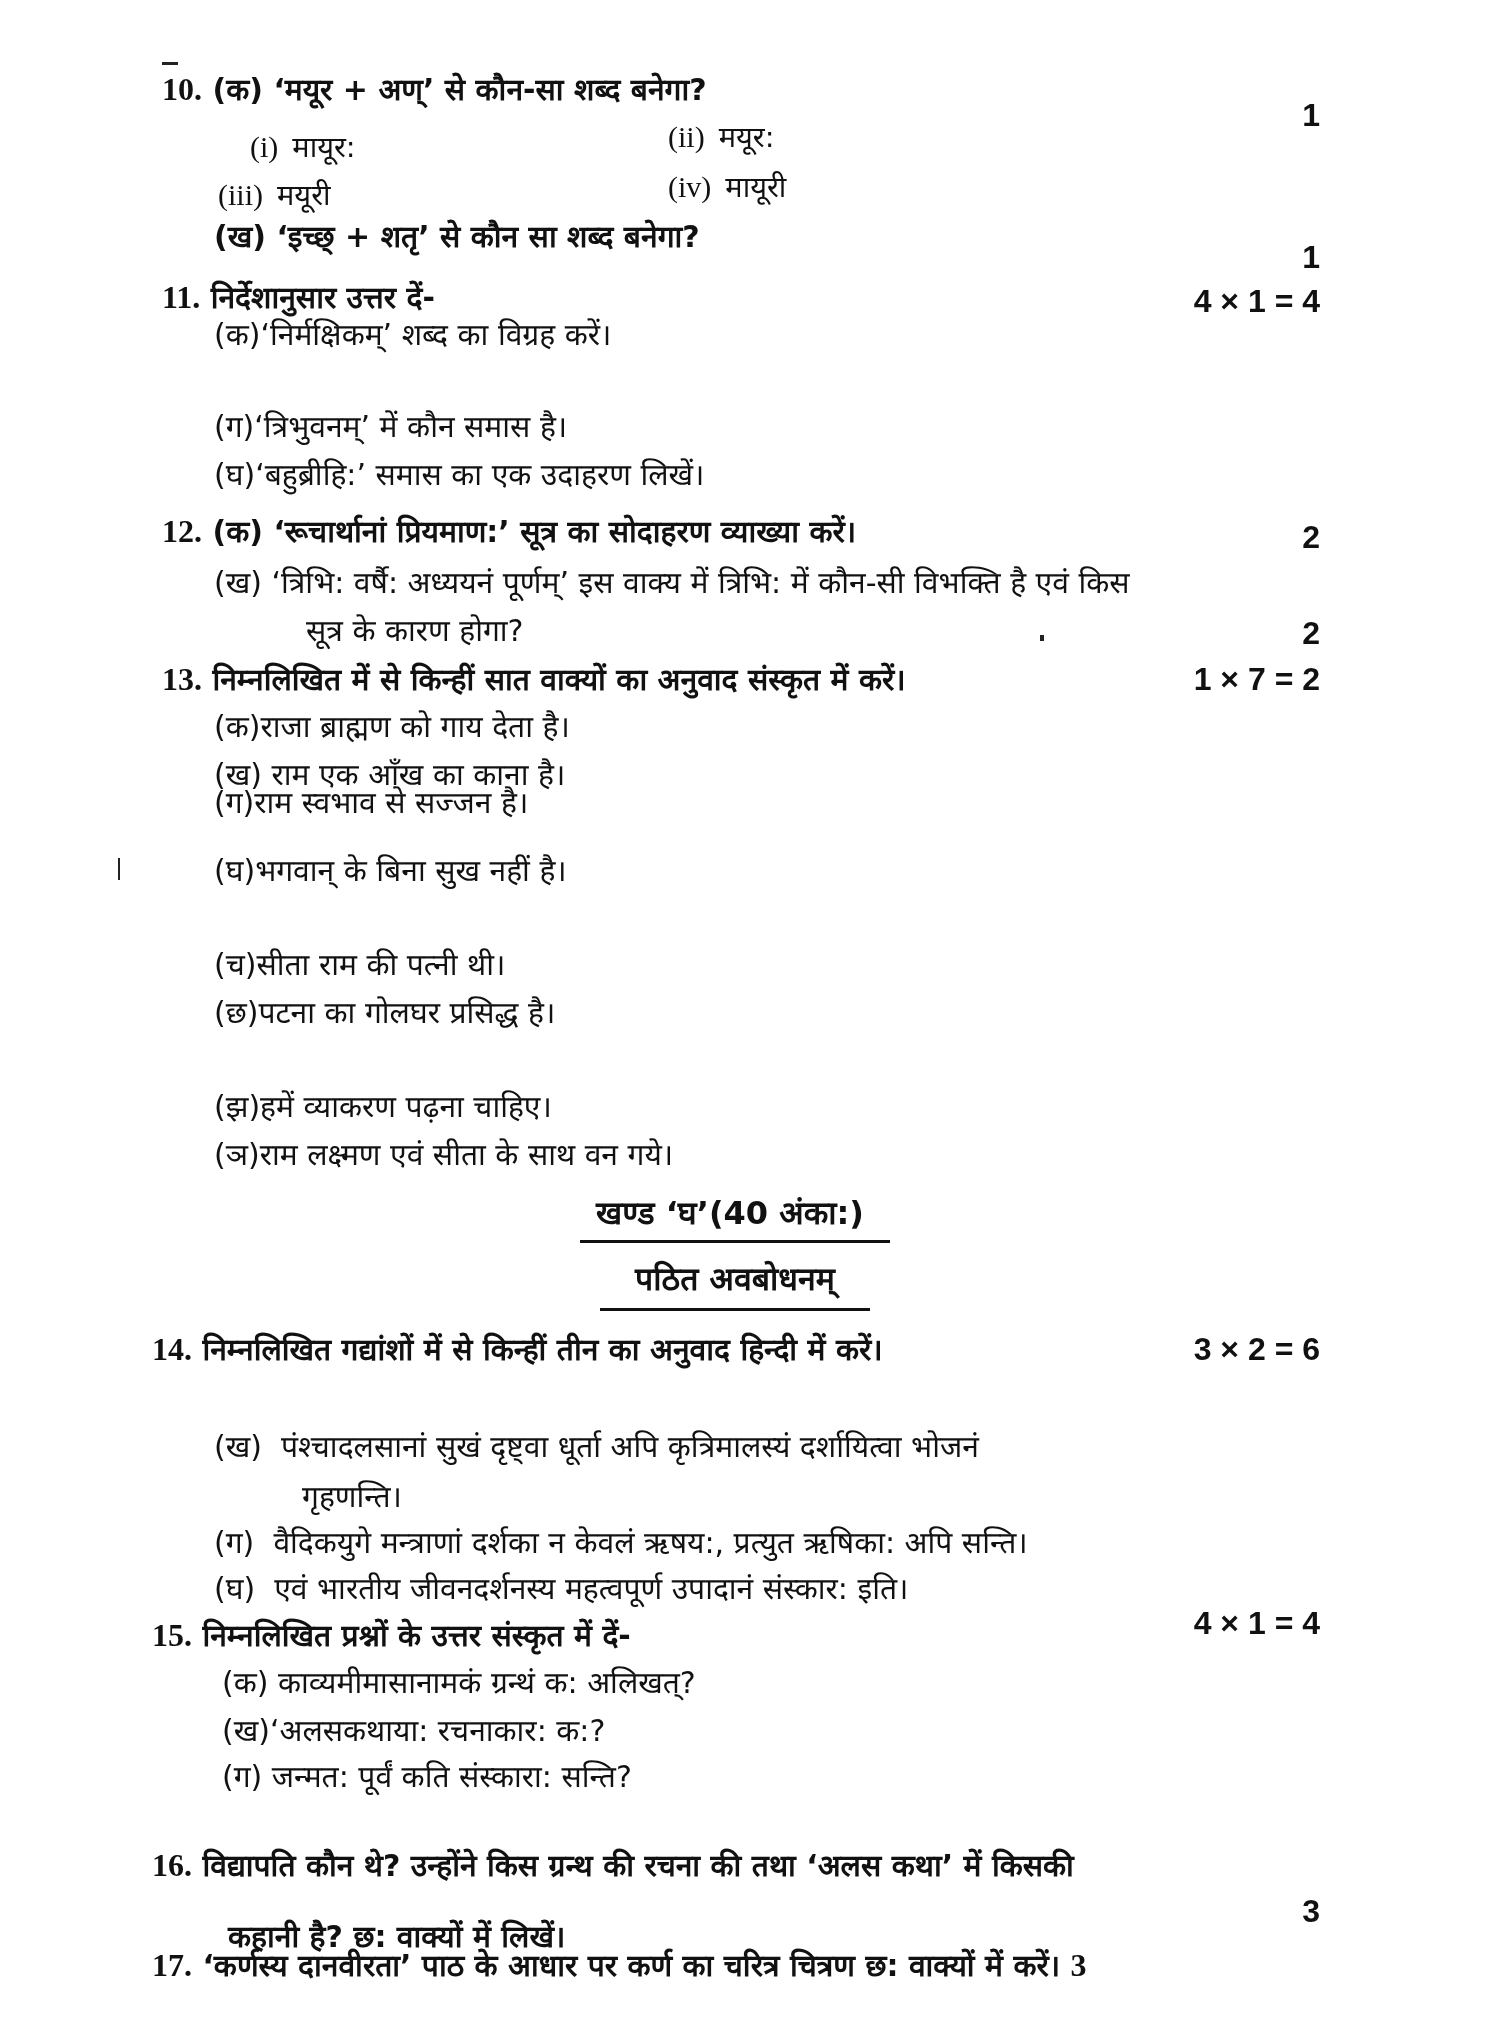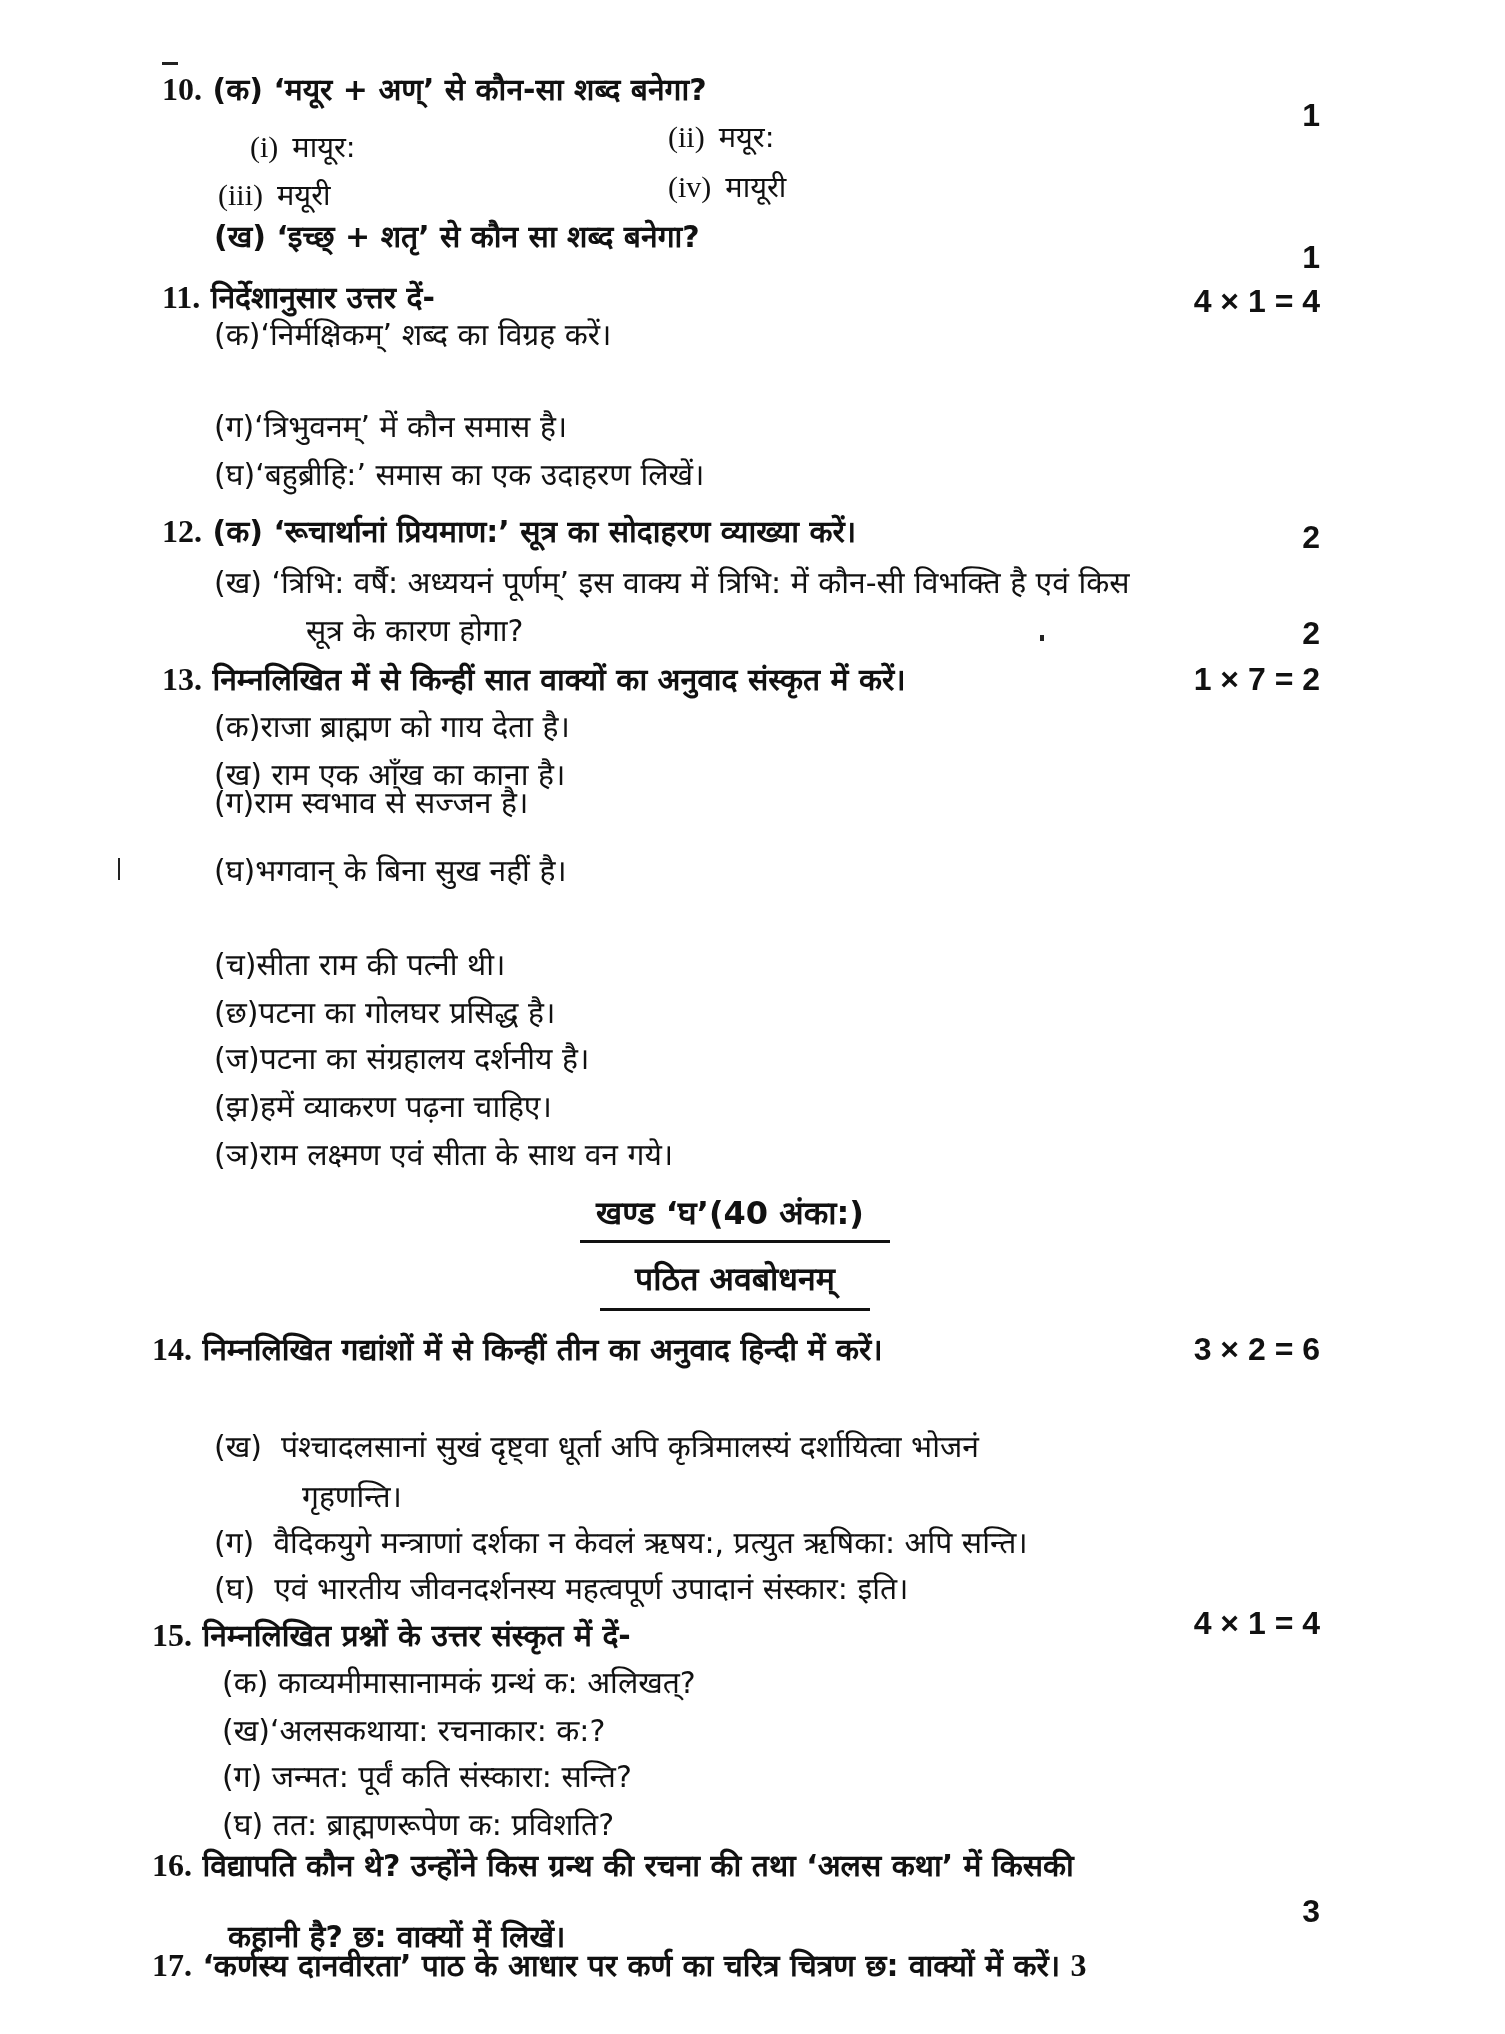--- a/index.html
+++ b/index.html
@@ -78,21 +78,20 @@
     <span>निम्नलिखित में से किन्हीं सात वाक्यों का अनुवाद संस्कृत में करें।</span>
   </div>
   <div class="marks" style="top:660px;">1 × 7 = 2</div>
 
   <div class="ln" style="left:214px; top:708px;"><span>(क)</span><span>राजा ब्राह्मण को गाय देता है।</span></div>
   <div class="ln" style="left:214px; top:756px;"><span>(ख)</span> <span>राम एक आँख का काना है।</span></div>
   <div class="ln" style="left:214px; top:784px;"><span>(ग)</span><span>राम स्वभाव से सज्जन है।</span></div>
   <div class="ln" style="left:214px; top:852px;"><span>(घ)</span><span>भगवान् के बिना सुख नहीं है।</span></div>
   <div class="ln" style="left:214px; top:946px;"><span>(च)</span><span>सीता राम की पत्नी थी।</span></div>
   <div class="ln" style="left:214px; top:994px;"><span>(छ)</span><span>पटना का गोलघर प्रसिद्ध है।</span></div>
-  <div class="ln" style="left:214px; top:1040px;"><span>(ज)</span><span>पटना का संग्रहालय दर्शनीय है।</span></div>
   <div class="ln" style="left:214px; top:1088px;"><span>(झ)</span><span>हमें व्याकरण पढ़ना चाहिए।</span></div>
   <div class="ln" style="left:214px; top:1136px;"><span>(ञ)</span><span>राम लक्ष्मण एवं सीता के साथ वन गये।</span></div>
 
   <div class="heading" style="left:560px; top:1192px; width:340px;">खण्ड ‘घ’(40 अंका:)</div>
   <div class="uline" style="left:580px; top:1240px; width:310px;"></div>
   <div class="heading" style="left:590px; top:1258px; width:290px;">पठित अवबोधनम्</div>
   <div class="uline" style="left:600px; top:1308px; width:270px;"></div>
 
   <div class="ln b" style="left:152px; top:1330px;">
     <span class="num">14.</span>
@@ -107,21 +106,20 @@
 
   <div class="ln b" style="left:152px; top:1616px;">
     <span class="num">15.</span>
     <span>निम्नलिखित प्रश्नों के उत्तर संस्कृत में दें-</span>
   </div>
   <div class="marks" style="top:1604px;">4 × 1 = 4</div>
 
   <div class="ln" style="left:222px; top:1664px;"><span>(क)</span> <span>काव्यमीमासानामकं ग्रन्थं क: अलिखत्?</span></div>
   <div class="ln" style="left:222px; top:1712px;"><span>(ख)</span><span>‘अलसकथाया: रचनाकार: क:?</span></div>
   <div class="ln" style="left:222px; top:1758px;"><span>(ग)</span> <span>जन्मत: पूर्वं कति संस्कारा: सन्ति?</span></div>
-  <div class="ln" style="left:222px; top:1806px;"><span>(घ)</span> <span>तत: ब्राह्मणरूपेण क: प्रविशति?</span></div>
 
   <div class="ln b" style="left:152px; top:1846px;">
     <span class="num">16.</span>
     <span>विद्यापति कौन थे? उन्होंने किस ग्रन्थ की रचना की तथा ‘अलस कथा’ में किसकी</span>
   </div>
   <div class="marks" style="top:1892px;">3</div>
   <div class="ln b" style="left:214px; top:1918px;margin-left:14px;">कहानी है? छ: वाक्यों में लिखें।</div>
 
   <div class="ln b" style="left:152px; top:1946px;">
     <span class="num">17.</span>

